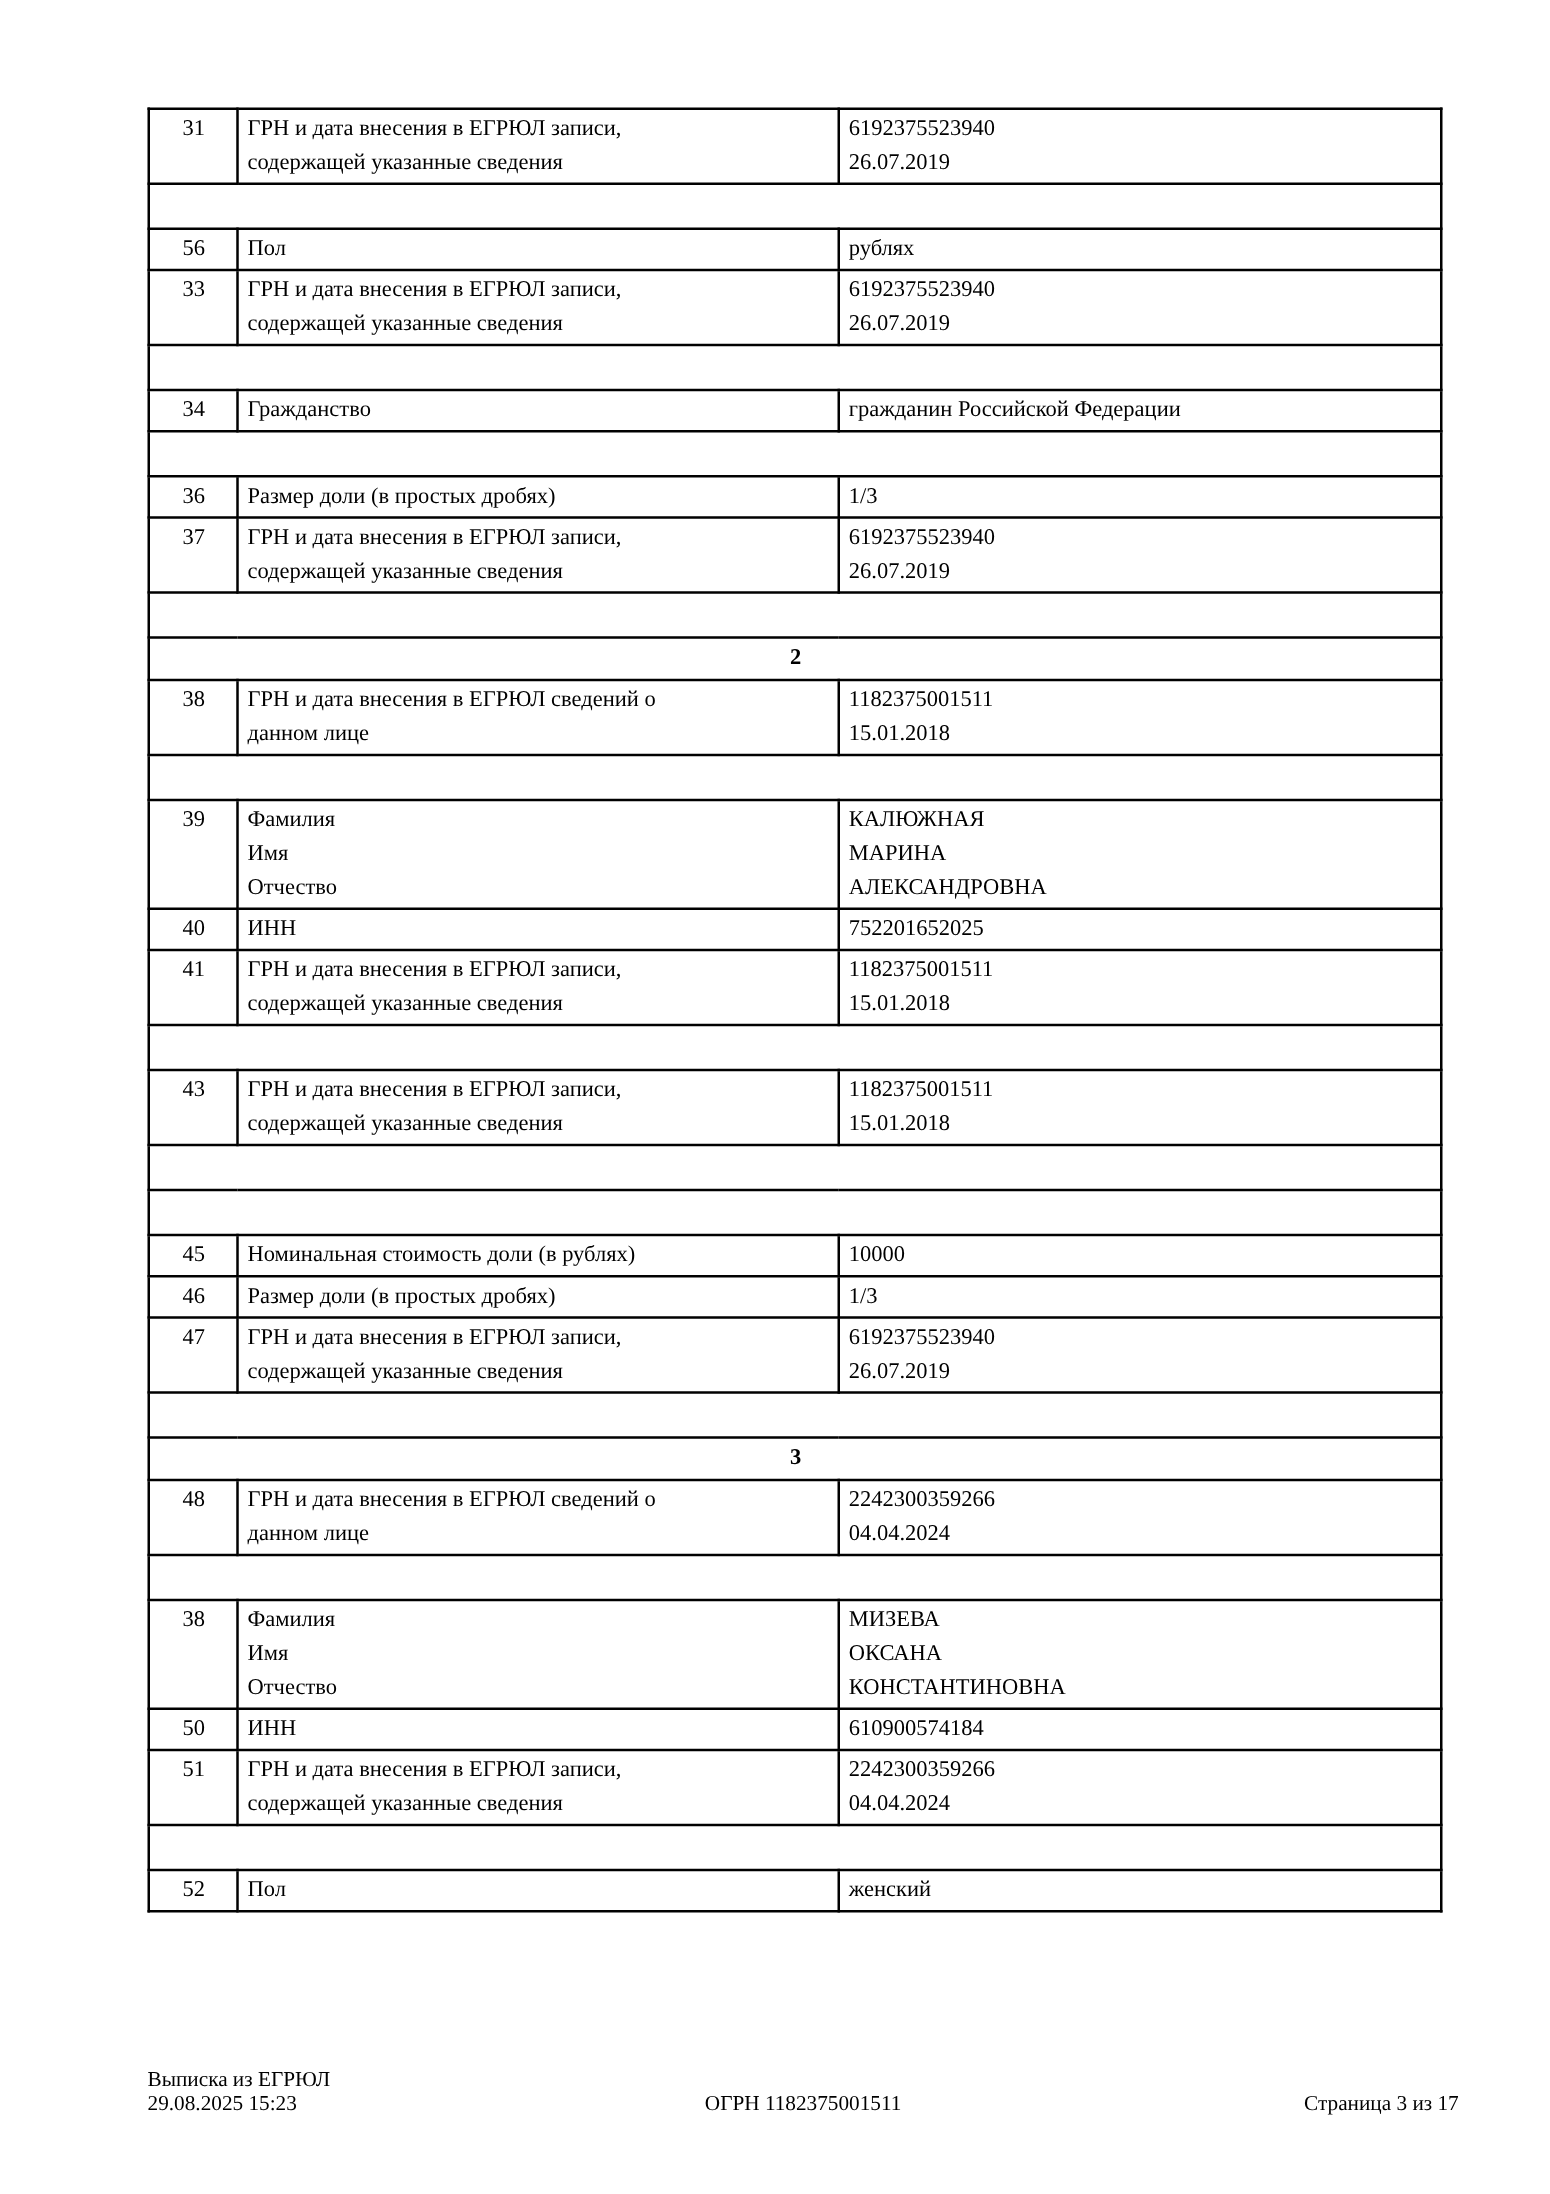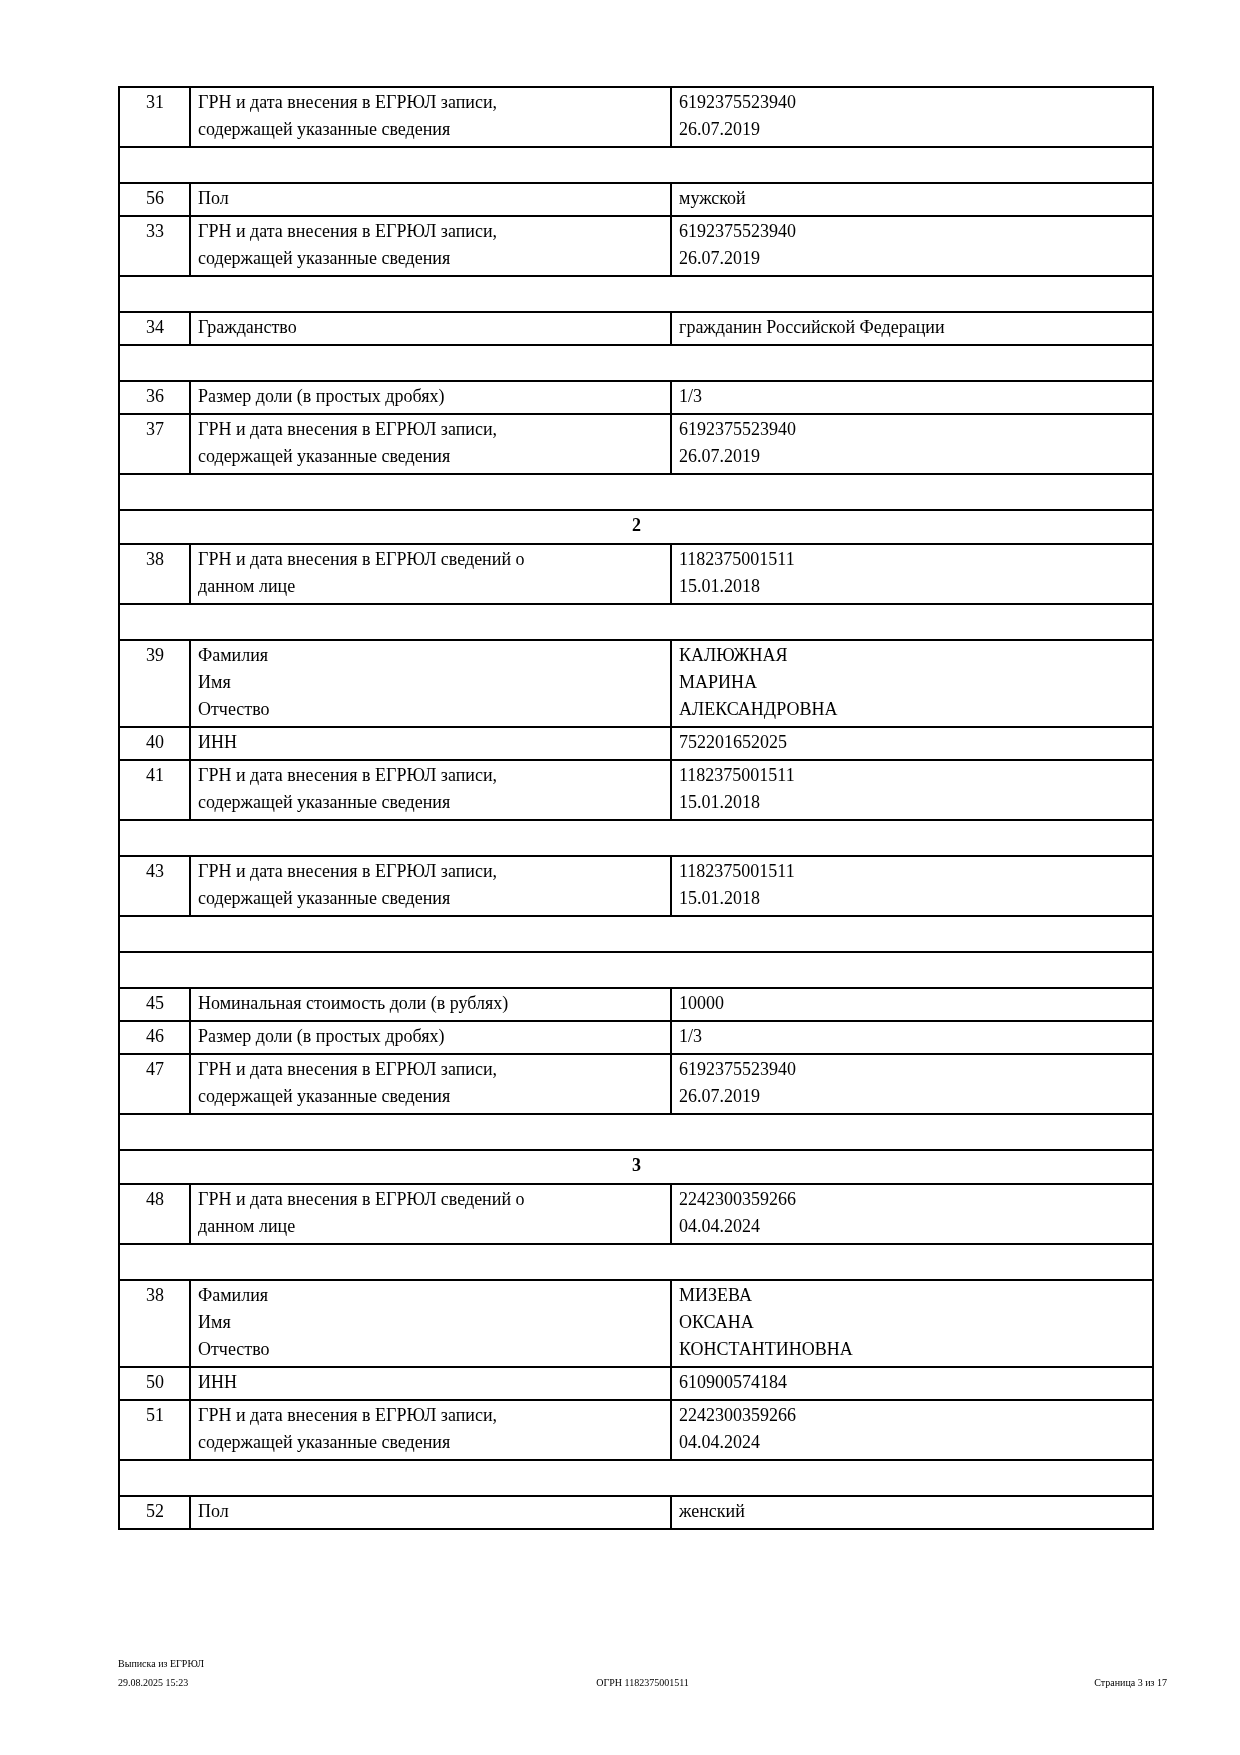--- a/index.html
+++ b/index.html
@@ -42,21 +42,21 @@
   }
   tr.section td {
     text-align: center;
     font-weight: bold;
     height: 28px;
   }
   .footer {
     position: absolute;
     left: 118px; top: 1652px;
     width: 1049px; height: 40px;
-    font-size: 10px;
+    font-size: 17px;
     line-height: 19px;
   }
   .f-left   { position: absolute; left: 0; bottom: 0; }
   .f-center { position: absolute; left: 50%; transform: translateX(-50%); bottom: 0; }
   .f-right  { position: absolute; right: 0; bottom: 0; }
 </style>
 </head>
 <body>
 
 <div class="page">
@@ -74,21 +74,21 @@
 содержащей указанные сведения</td>
         <td class="c-value">6192375523940
 26.07.2019</td>
       </tr>
       <tr class="spacer">
           <td colspan="3"></td>
         </tr>
       <tr>
         <td class="c-num">56</td>
         <td class="c-label">Пол</td>
-        <td class="c-value">мужской</td>
+        <td class="c-value">рублях</td>
       </tr>
       <tr>
         <td class="c-num">33</td>
         <td class="c-label">ГРН и дата внесения в ЕГРЮЛ записи,
 содержащей указанные сведения</td>
         <td class="c-value">6192375523940
 26.07.2019</td>
       </tr>
       <tr class="spacer">
           <td colspan="3"></td>

